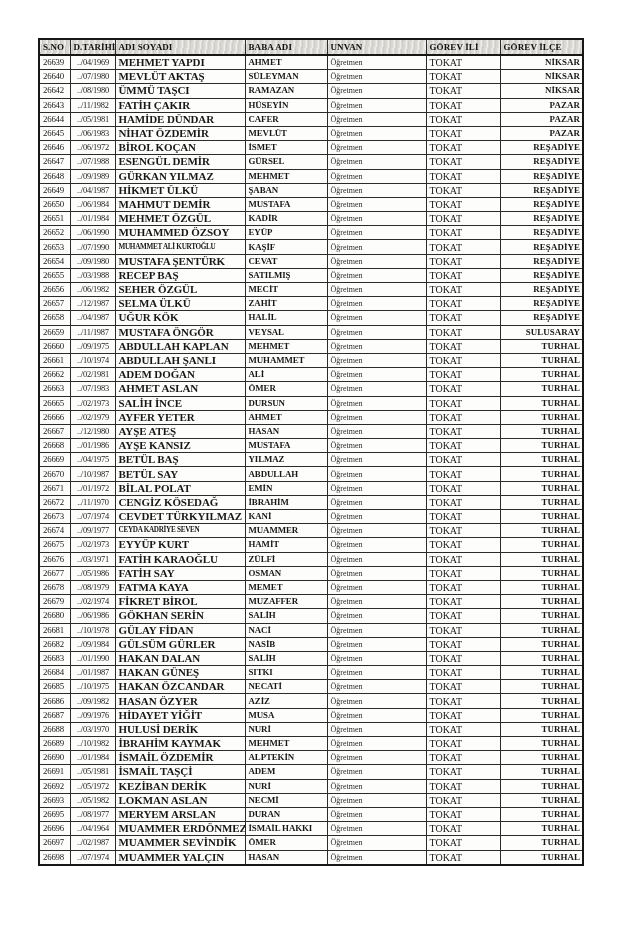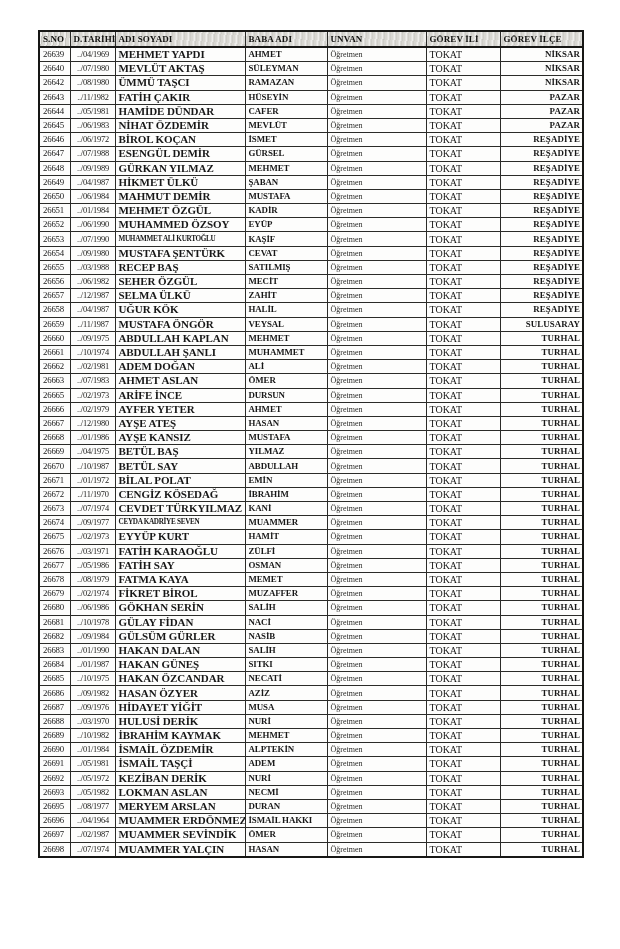--- a/index.html
+++ b/index.html
@@ -35,20 +35,21 @@
   th, td {
     border: 1px solid #2b2b28;
     padding: 0 2px 0 3px;
     white-space: nowrap;
     overflow: hidden;
     vertical-align: middle;
     text-align: left;
   }
   table {
     border: 2px solid #171715;
+    margin-top: 8px;
   }
   thead th {
     height: 14px;
     font-size: 9px;
     font-weight: bold;
     letter-spacing: 0.1px;
     color: #121210;
     background-color: #d9d8d3;
     background-image: repeating-linear-gradient(97deg,
       rgba(255,255,255,0.55) 0px, rgba(255,255,255,0.55) 2px,
@@ -309,21 +310,21 @@
             <td class="c1">../07/1983</td>
             <td class="c2">AHMET ASLAN</td>
             <td class="c3">ÖMER</td>
             <td class="c4">Öğretmen</td>
             <td class="c5">TOKAT</td>
             <td class="c6">TURHAL</td>
           </tr>
           <tr>
             <td class="c0">26665</td>
             <td class="c1">../02/1973</td>
-            <td class="c2">ARİFE İNCE</td>
+            <td class="c2">SALİH İNCE</td>
             <td class="c3">DURSUN</td>
             <td class="c4">Öğretmen</td>
             <td class="c5">TOKAT</td>
             <td class="c6">TURHAL</td>
           </tr>
           <tr>
             <td class="c0">26666</td>
             <td class="c1">../02/1979</td>
             <td class="c2">AYFER YETER</td>
             <td class="c3">AHMET</td>

